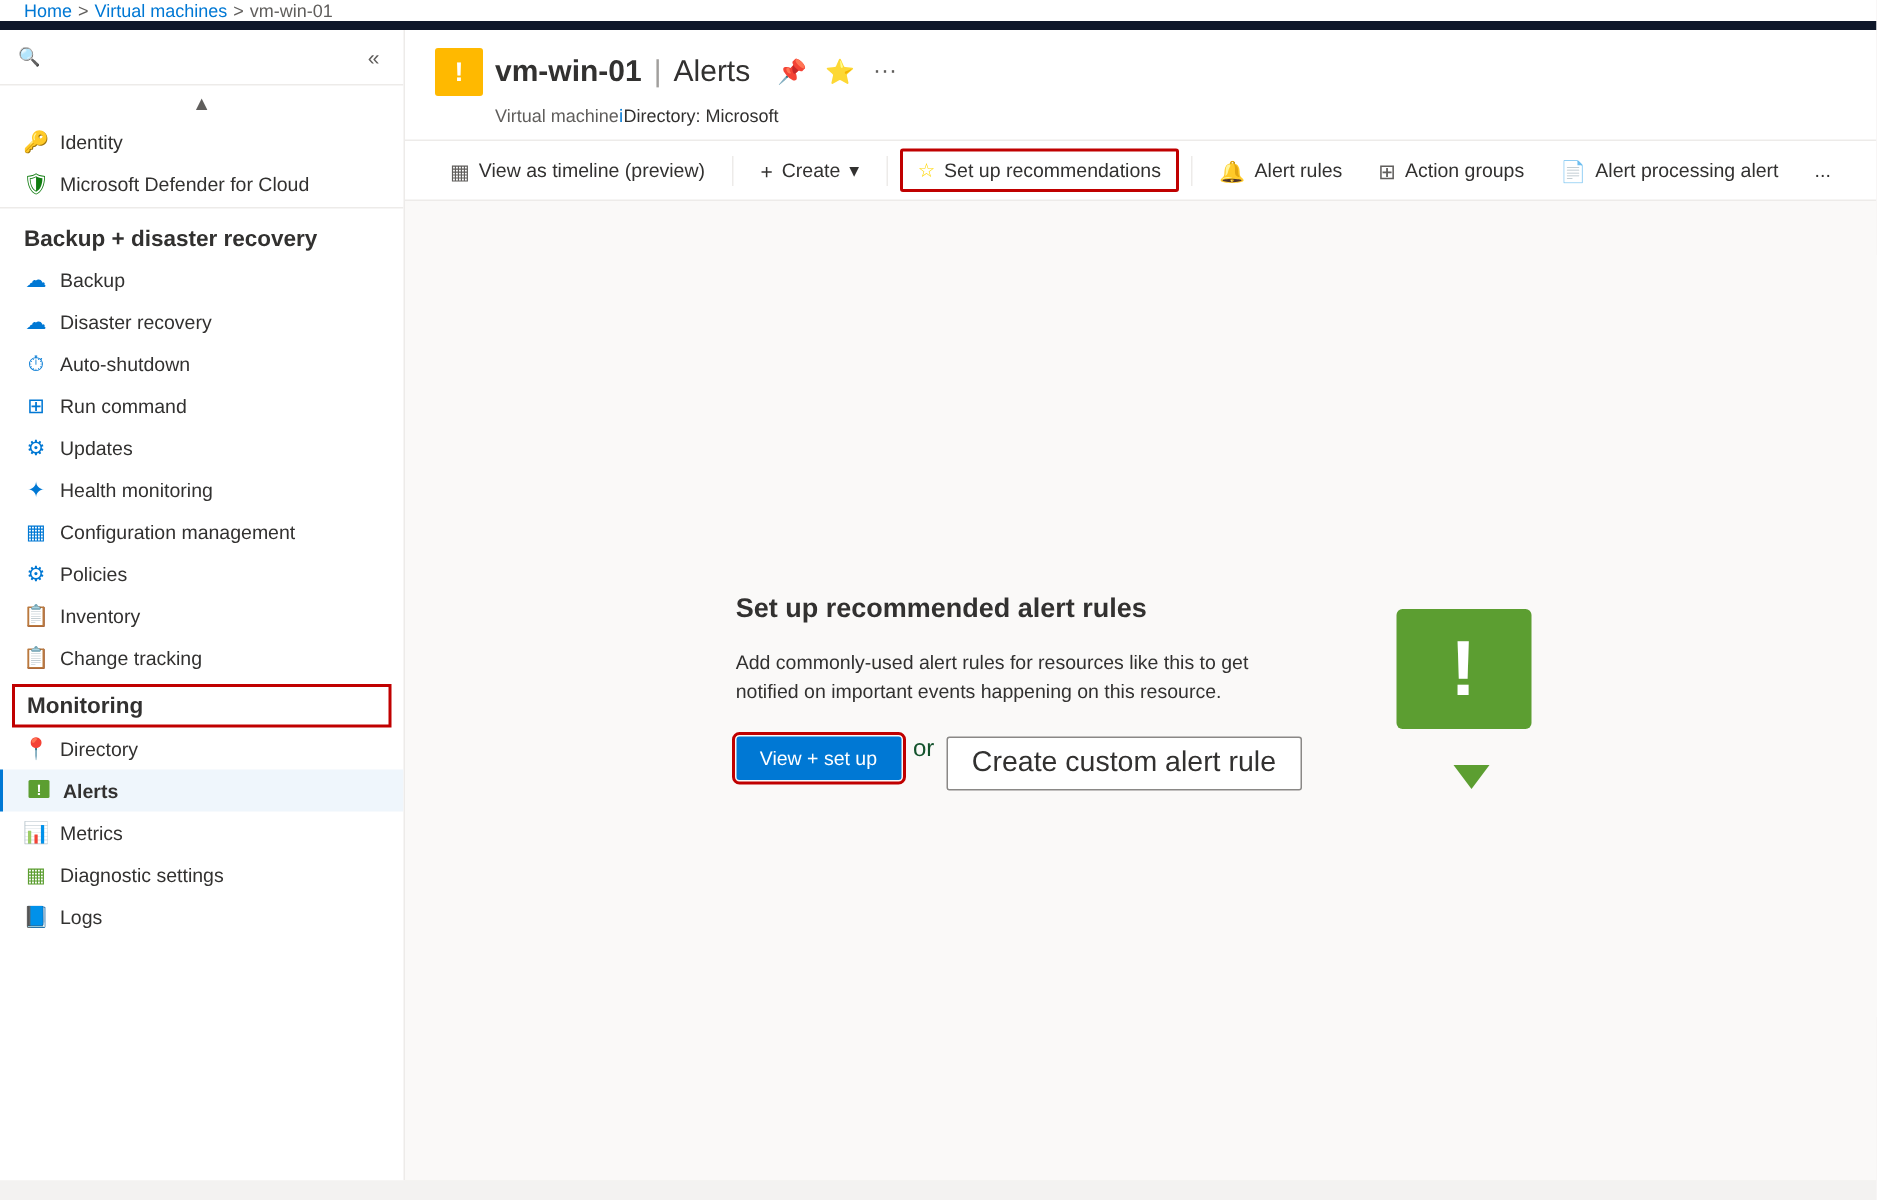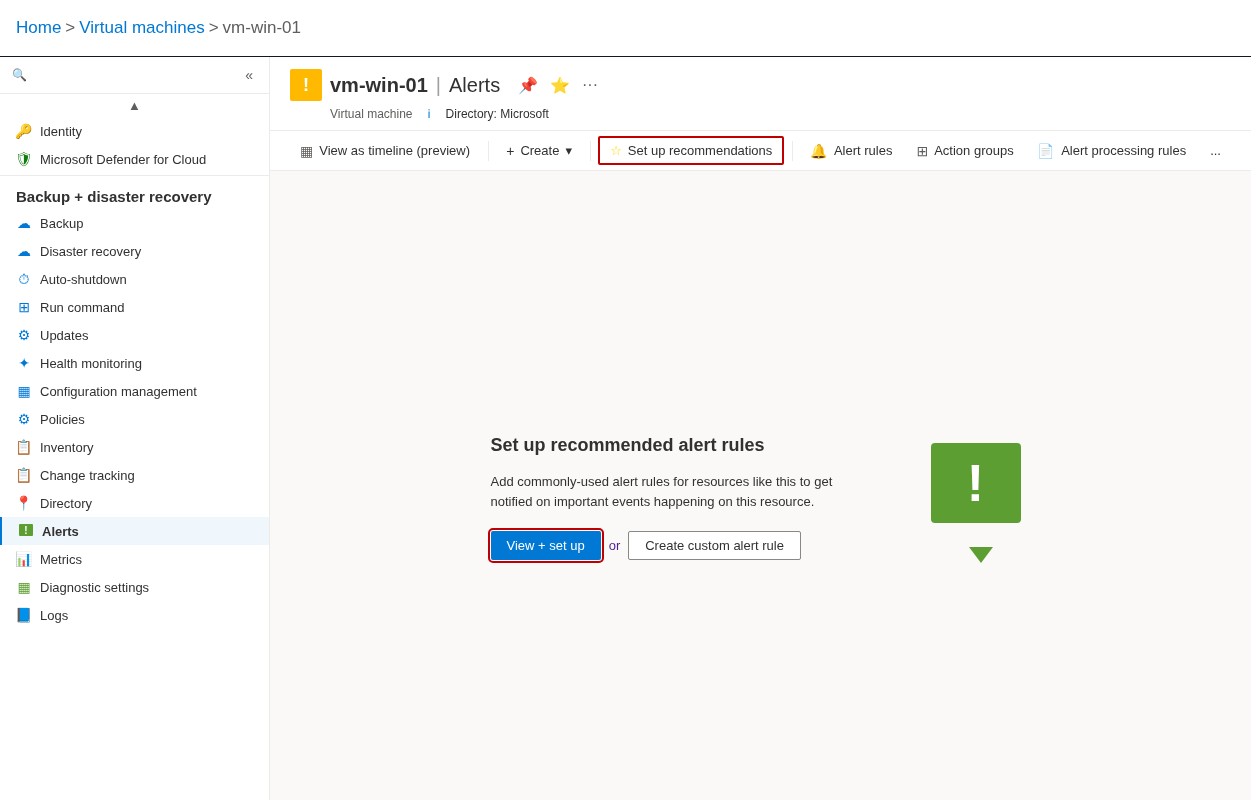--- a/index.html
+++ b/index.html
@@ -1,24 +1,24 @@
 <!DOCTYPE html>
 <html><head>
   <meta charset="utf-8">
   <style>
     * { box-sizing: border-box; margin: 0; padding: 0; }
     body { font-family: 'Segoe UI', Arial, sans-serif; font-size: 13px; background: #f3f2f1; color: #323130; }
 
     
     .breadcrumb {
       background: #fff;
-      padding: 18px 16px;
-      font-size: 17px;
+      padding: 0 16px;
+      font-size: 12px;
       color: #0078d4;
-      border-bottom: 1px solid #0f172a;
+      border-bottom: 6px solid #0f172a;
       display: flex;
       align-items: center;
       gap: 4px;
     }
     .breadcrumb span { color: #605e5c; }
     .breadcrumb a { color: #0078d4; text-decoration: none; }
 
     
     .app-layout {
       display: flex;
@@ -167,21 +167,21 @@
       color: #605e5c;
       font-size: 16px;
       padding: 2px;
     }
     .resource-subtitle {
       font-size: 12px;
       color: #605e5c;
       margin-left: 40px;
       display: flex;
       align-items: center;
-      gap: 15px;
+      gap: 0;
     }
     .resource-subtitle .info-icon {
       color: #0078d4;
       font-size: 12px;
     }
     .resource-subtitle .dir-label { color: #323130; }
 
     
     .toolbar {
       background: #fff;
@@ -241,21 +241,21 @@
     }
     .alert-setup-text p {
       font-size: 13px;
       color: #323130;
       margin-bottom: 20px;
       max-width: 380px;
       line-height: 1.5;
     }
     .alert-buttons {
       display: flex;
-      align-items: center;
+      align-items: flex-start;
       gap: 8px;
     }
     .btn-primary {
       background: #0078d4;
       color: white;
       border: none;
       padding: 7px 16px;
       font-size: 13px;
       cursor: pointer;
       border-radius: 2px;
@@ -263,25 +263,25 @@
     }
     .btn-primary.highlighted-btn {
       outline: 2px solid #c00000;
       outline-offset: 1px;
     }
     .btn-secondary {
       background: #fff;
       color: #323130;
       border: 1px solid #8a8886;
       padding: 6px 16px;
-      font-size: 13px;
+      font-size: 19px;
       cursor: pointer;
       border-radius: 2px;
     }
-    .or-text { font-size: 13px; color: #4c1d95; }
+    .or-text { font-size: 16px; color: #14532d; }
 
     
     .alert-illustration {
       flex-shrink: 0;
     }
     .alert-icon-square {
       width: 90px;
       height: 80px;
       background: #5c9e31;
       border-radius: 4px;
@@ -379,20 +379,21 @@
     </div>
     <div class="sidebar-item">
       <span class="item-icon" style="color:#605e5c;">📋</span>
       <span>Inventory</span>
     </div>
     <div class="sidebar-item">
       <span class="item-icon" style="color:#605e5c;">📋</span>
       <span>Change tracking</span>
     </div>
 
+    <div class="sidebar-section-label monitoring-active">Monitoring</div>
     <div class="sidebar-item">
       <span class="item-icon" style="color:#8764b8;">📍</span>
       <span>Directory</span>
     </div>
     <div class="sidebar-item active">
       <span class="item-icon">
         <svg width="16" height="16" viewBox="0 0 16 16">
           <rect x="1" y="1" width="14" height="12" rx="1" fill="#5c9e31"></rect>
           <text x="8" y="11" text-anchor="middle" fill="white" font-weight="bold" font-size="10">!</text>
         </svg>
@@ -456,21 +457,21 @@
       <button class="toolbar-btn">
         <span class="btn-icon">🔔</span>
         <span>Alert rules</span>
       </button>
       <button class="toolbar-btn">
         <span class="btn-icon">⊞</span>
         <span>Action groups</span>
       </button>
       <button class="toolbar-btn">
         <span class="btn-icon">📄</span>
-        <span>Alert processing rules</span>
+        <span>Alert processing alert</span>
       </button>
       <button class="toolbar-btn">
         <span>...</span>
       </button>
     </div>
 
     <div class="content-body">
       <div class="alert-setup-card">
         <div class="alert-setup-text">
           <h2>Set up recommended alert rules</h2>

